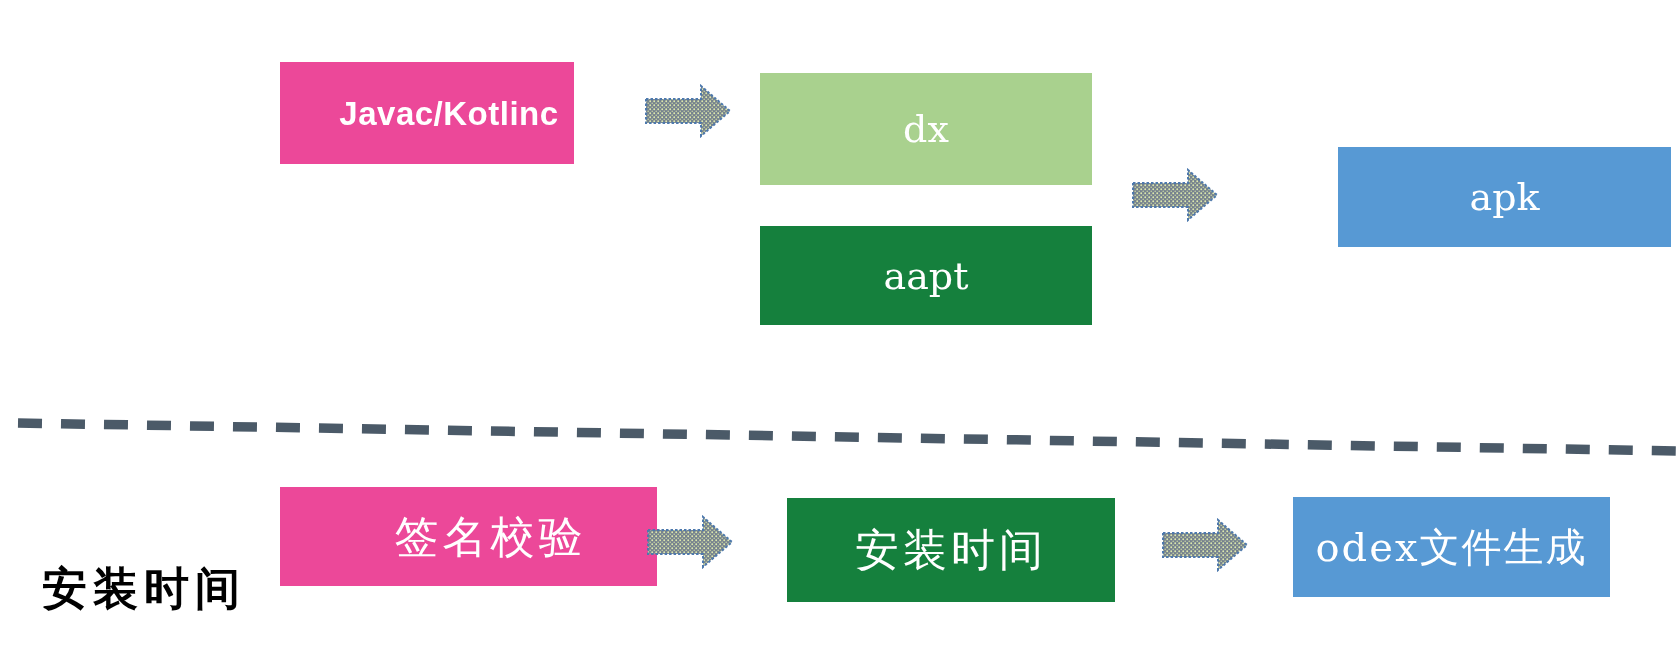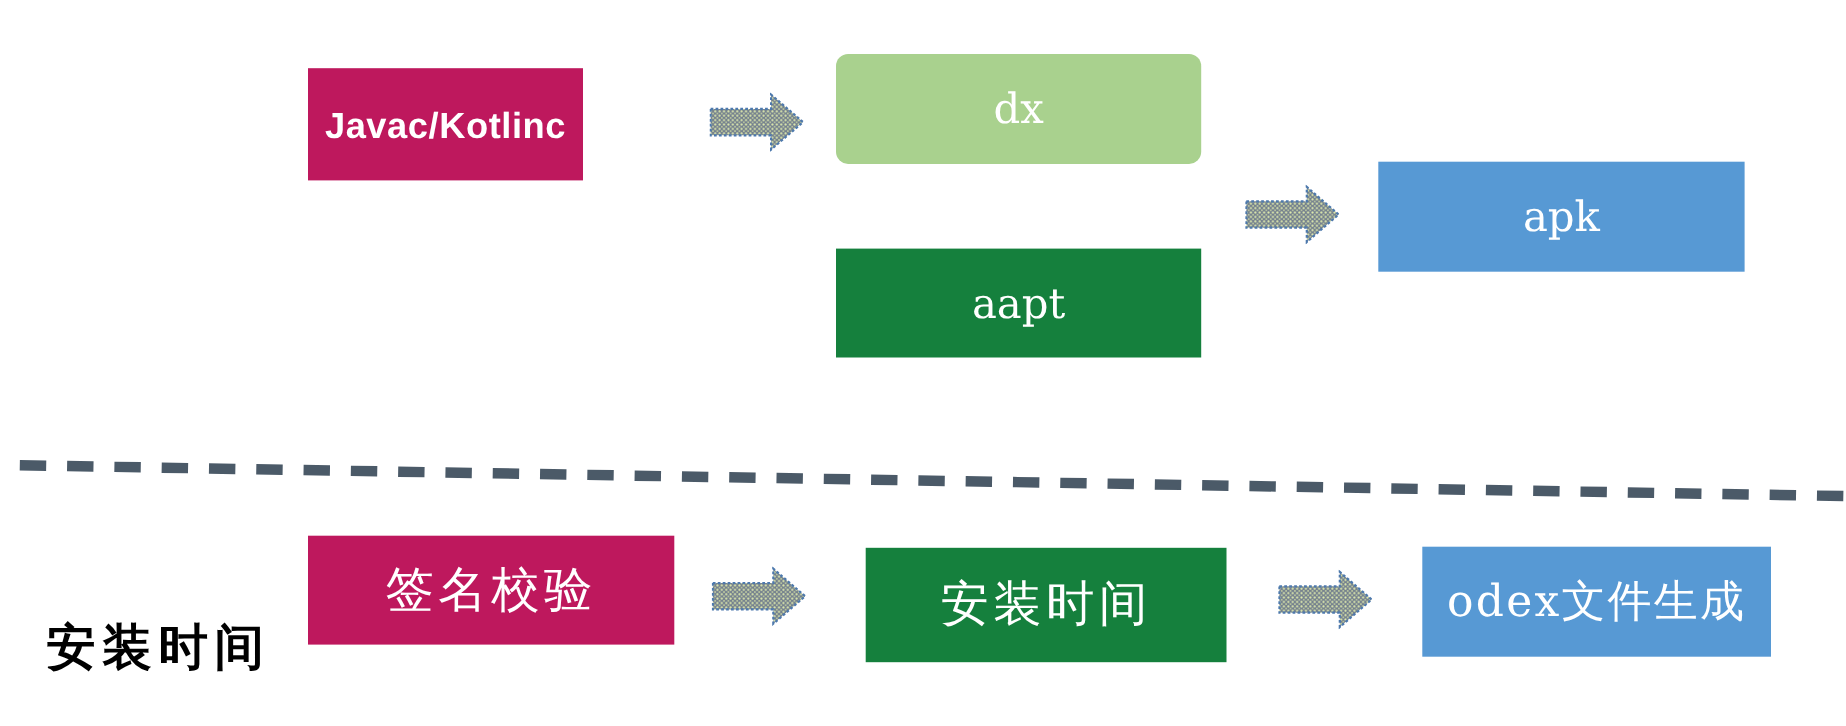--- a/index.html
+++ b/index.html
@@ -13,36 +13,36 @@
   }
   .node {
     position: absolute;
     display: flex;
     align-items: center;
     justify-content: center;
     color: #ffffff;
     text-align: center;
     line-height: 1;
   }
-  .node.orange { background: #be185d; }
+  .node.orange { background: #ec4899; padding-left: 44px; }
   .node.green  { background: #A9D18E; }
   .node.red    { background: #15803d; }
   .node.blue   { background: #5799D4; }
 
   .latin-serif { font-family: "DejaVu Serif", serif; font-size: 38px; }
   .cjk-node    { font-family: "DejaVu Serif", serif; font-size: 44px; letter-spacing: 4px; }
 
   #node-javac {
     left: 280px; top: 62px; width: 250px; height: 102px;
     font-family: "Liberation Sans", sans-serif;
     font-weight: 700; font-size: 33px; letter-spacing: 0.5px;
   }
-  #node-dx   { left: 760px;  top: 49px;  width: 332px; height: 100px; border-radius: 11px; }
+  #node-dx   { left: 760px;  top: 73px;  width: 332px; height: 112px; }
   #node-aapt { left: 760px;  top: 226px; width: 332px; height: 99px;  }
-  #node-apk  { left: 1253px; top: 147px; width: 333px; height: 100px; }
+  #node-apk  { left: 1338px; top: 147px; width: 333px; height: 100px; }
 
   #node-sign { left: 280px;  top: 487px; width: 333px; height: 99px; text-align: center;  }
   #node-copy { left: 787px;  top: 498px; width: 328px; height: 104px; }
   #node-odex { left: 1293px; top: 497px; width: 317px; height: 100px; font-size: 40px; letter-spacing: 2px; }
 
   .section-label {
     position: absolute;
     left: 42px;
     color: #000000;
     font-family: "DejaVu Serif", serif;

